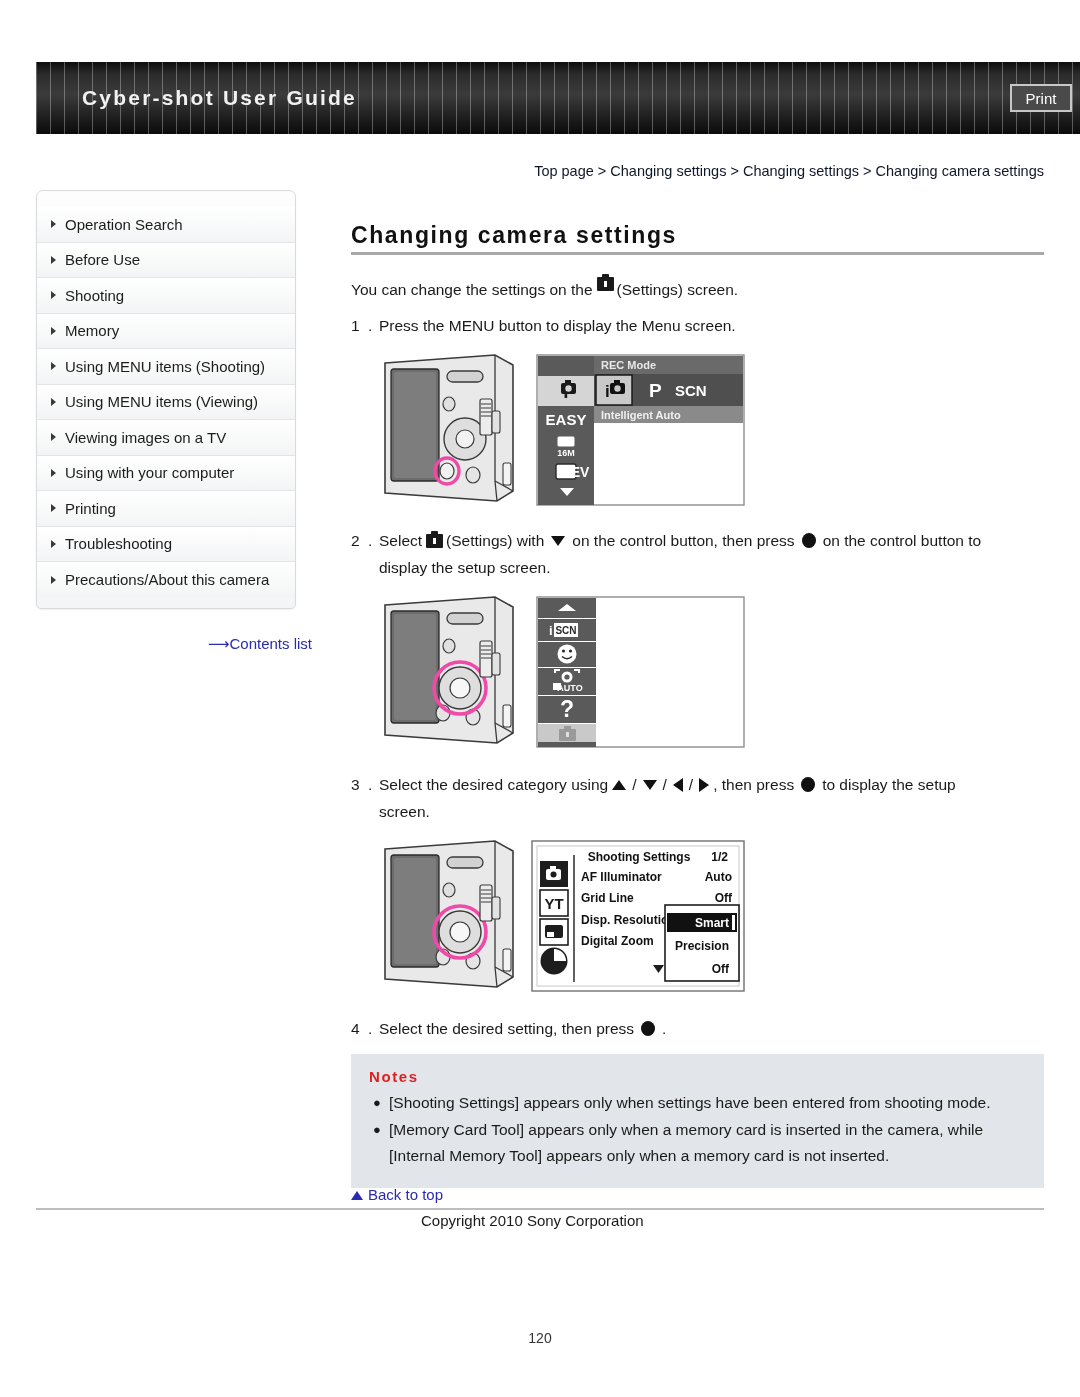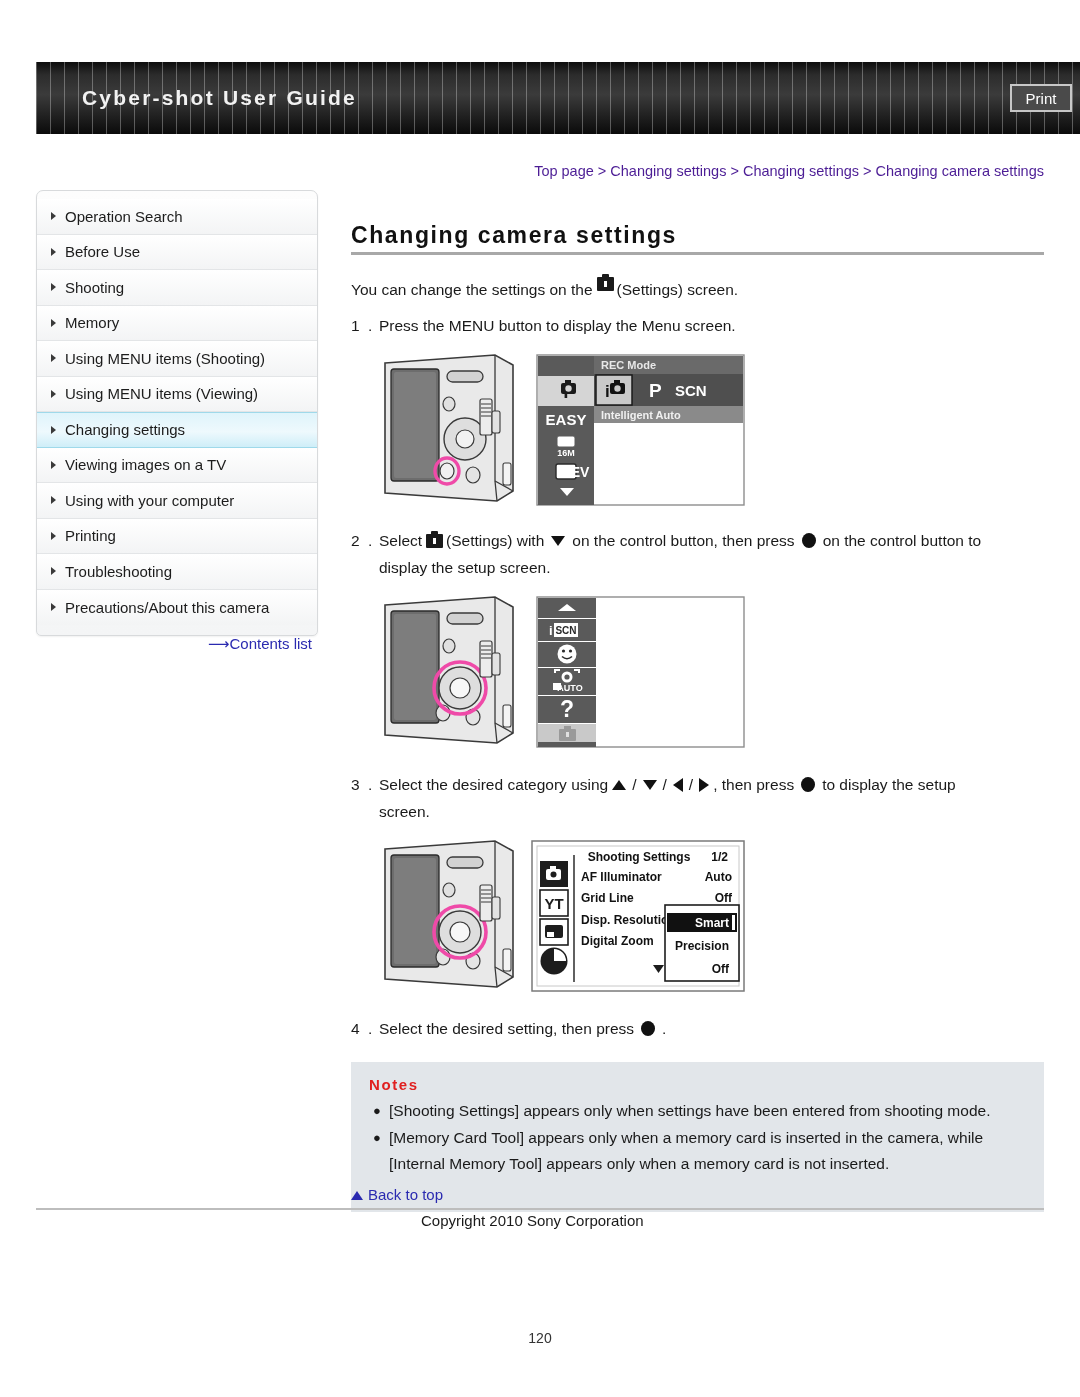--- a/index.html
+++ b/index.html
@@ -50,33 +50,33 @@
     cursor: pointer;
   }
 
   
   .breadcrumb {
     position: absolute;
     left: 36px; top: 163px;
     width: 1008px;
     text-align: right;
     font-size: 14.5px;
-    color: #4c1d95;
+    color: #0f172a;
     white-space: nowrap;
   }
 
   
   .sidebar {
     position: absolute;
     left: 36px; top: 190px;
-    width: 282px;
+    width: 260px;
     background: linear-gradient(180deg, #fdfdfd 0%, #f4f5f6 100%);
     border: 1px solid #d8dadc;
     border-radius: 7px 7px 5px 5px;
-    padding: 8px 0 10px 0;
+    padding: 16px 0 10px 0;
     box-shadow: 0 1px 2px rgba(0,0,0,0.06);
     text-align: right;
   }
   .nav-item {
     position: relative;
     height: 35.5px;
     display: flex;
     align-items: center;
     padding-left: 14px;
     font-size: 15px;
@@ -222,22 +222,22 @@
     vertical-align: -2px;
   }
   .slash { margin: 0 2px; }
 
   
   .figure { position: relative; margin: 12px 0 14px 26px; }
 
   
   .notes-box {
     background: #e2e6ea;
-    padding: 14px 18px 34px 18px;
-    margin-top: 20px;
+    padding: 14px 18px 18px 18px;
+    margin-top: 12px;
   }
   .notes-title {
     color: #e02020;
     font-size: 15px;
     font-weight: bold;
     letter-spacing: 1.6px;
     margin-bottom: 5px;
   }
   .note-row {
     display: flex;
@@ -321,24 +321,20 @@
       <span class="nav-bullet"></span>
       <span>Memory</span>
     </div>
     <div class="nav-item">
       <span class="nav-bullet"></span>
       <span>Using MENU items (Shooting)</span>
     </div>
     <div class="nav-item">
       <span class="nav-bullet"></span>
       <span>Using MENU items (Viewing)</span>
-    </div>
-    <div class="nav-item active">
-      <span class="nav-bullet"></span>
-      <span>Changing settings</span>
     </div>
     <div class="nav-item">
       <span class="nav-bullet"></span>
       <span>Viewing images on a TV</span>
     </div>
     <div class="nav-item">
       <span class="nav-bullet"></span>
       <span>Using with your computer</span>
     </div>
     <div class="nav-item">

